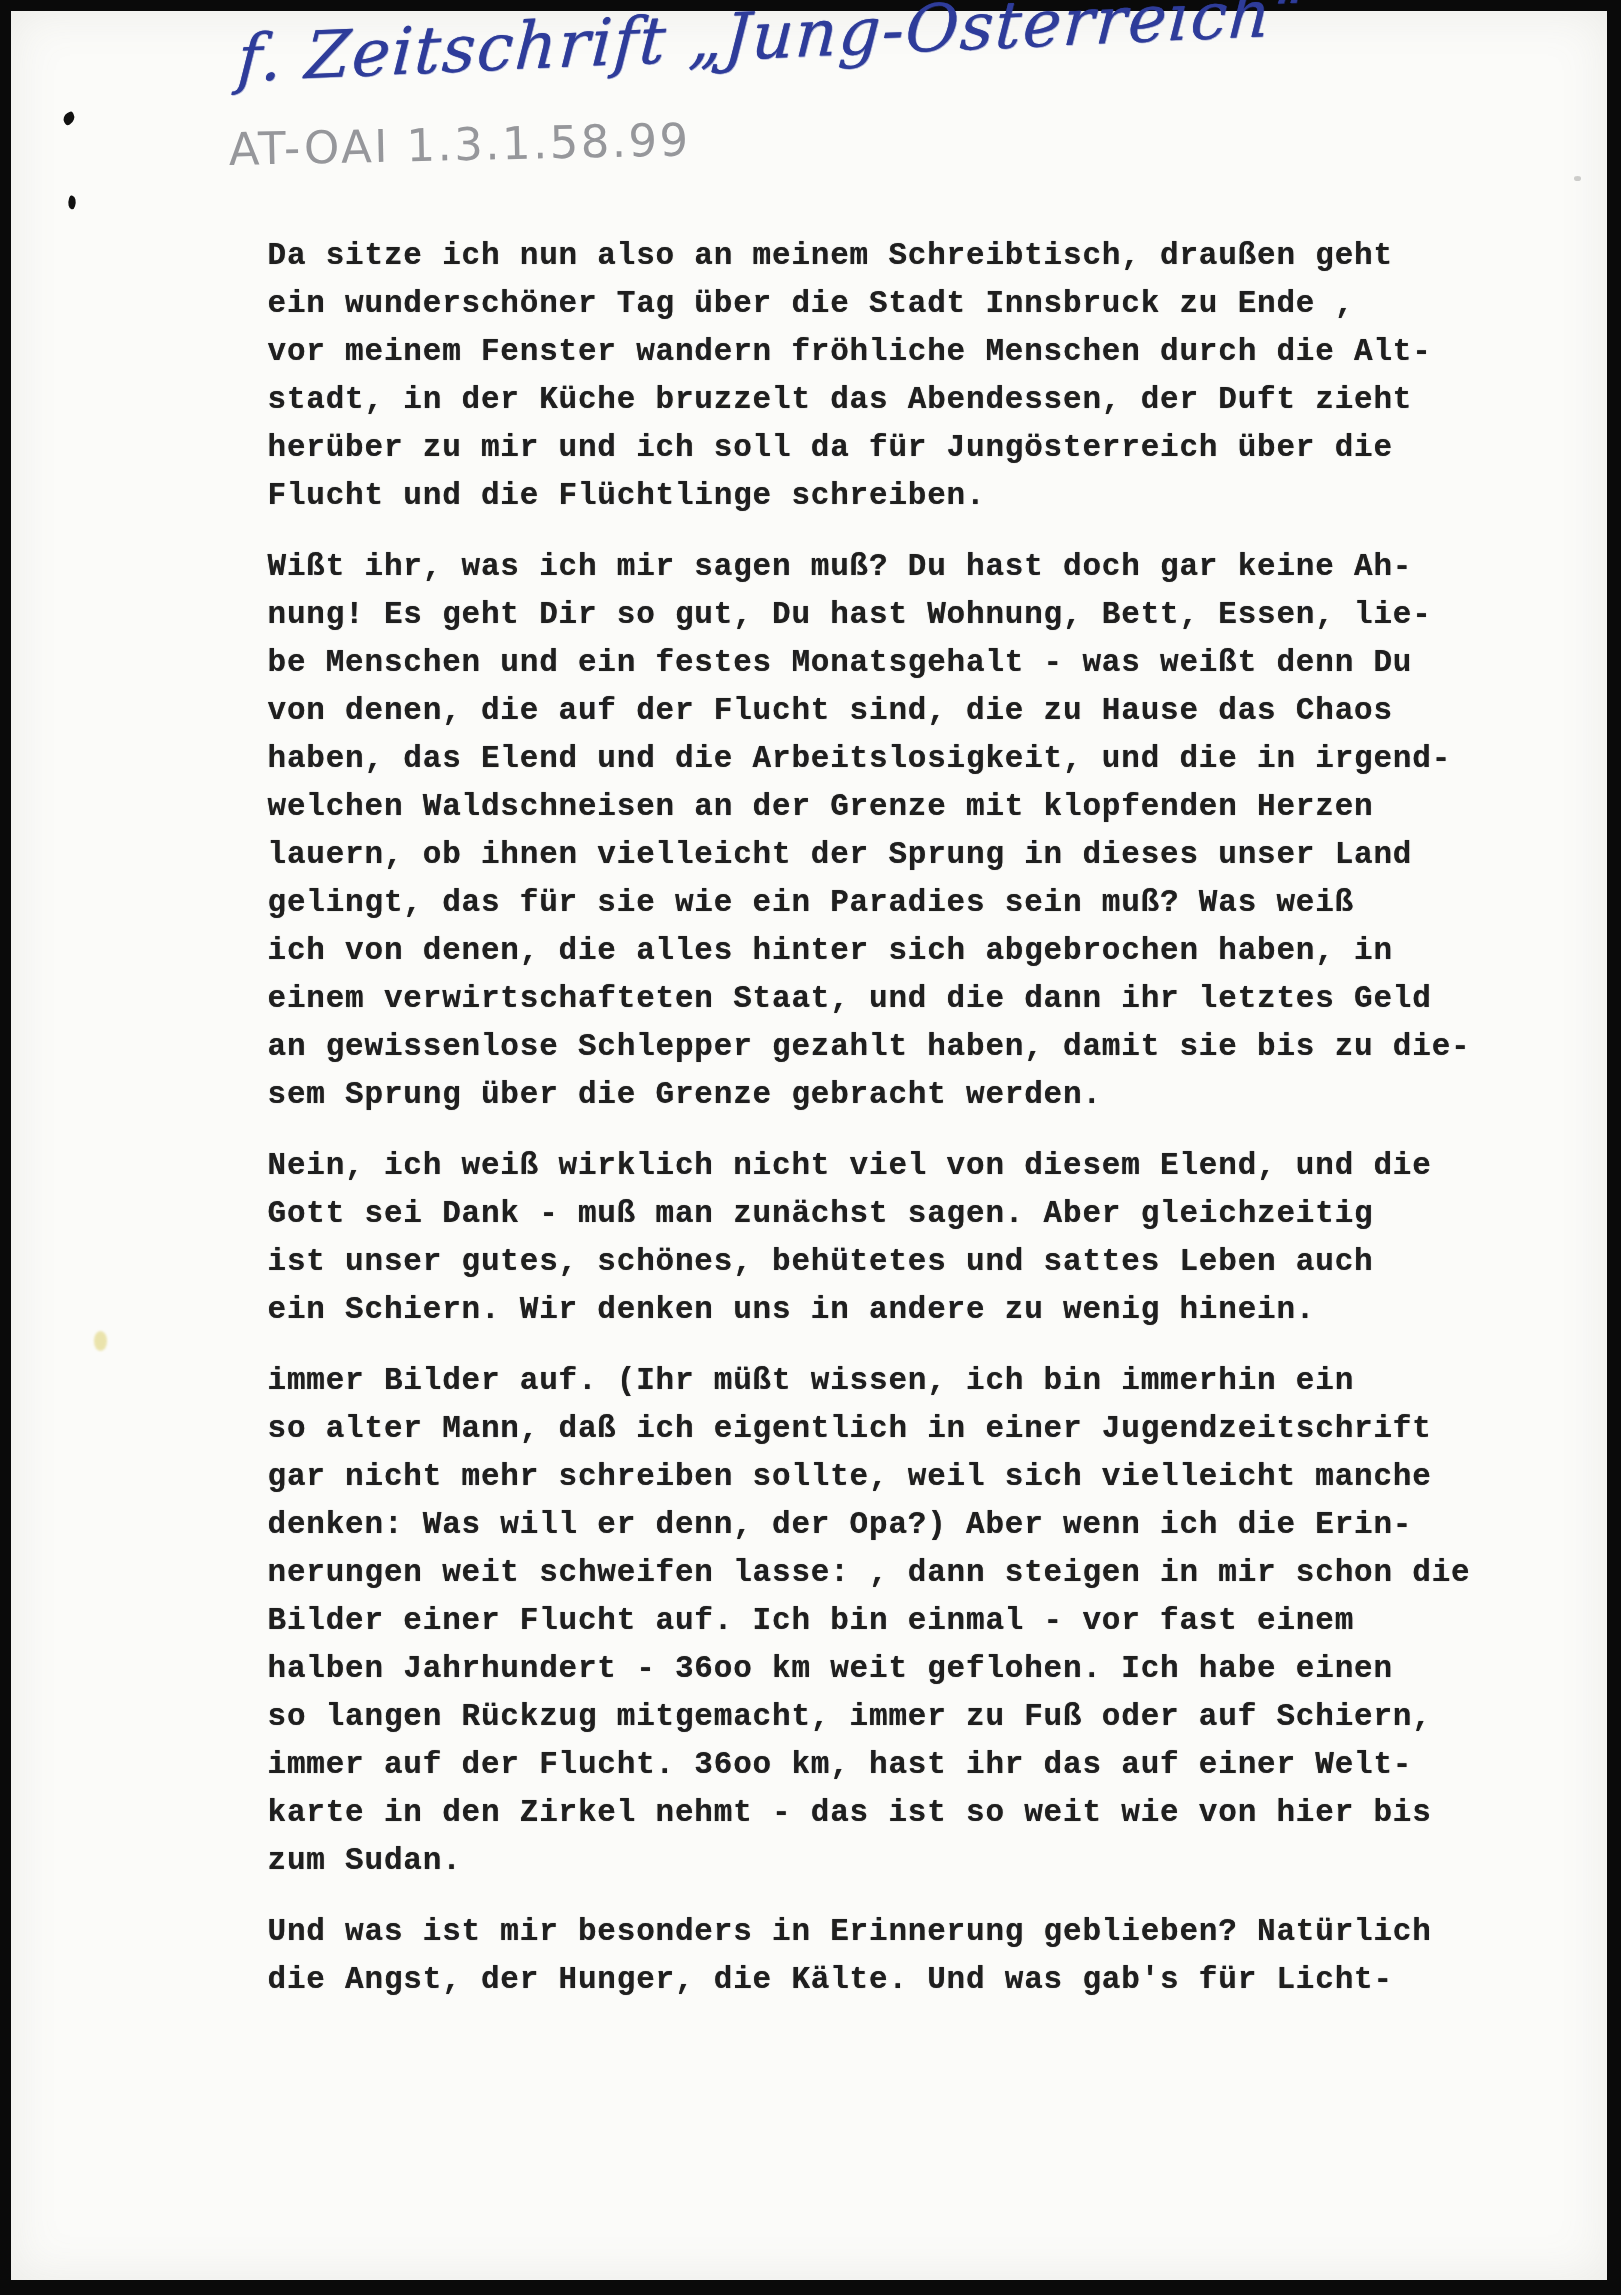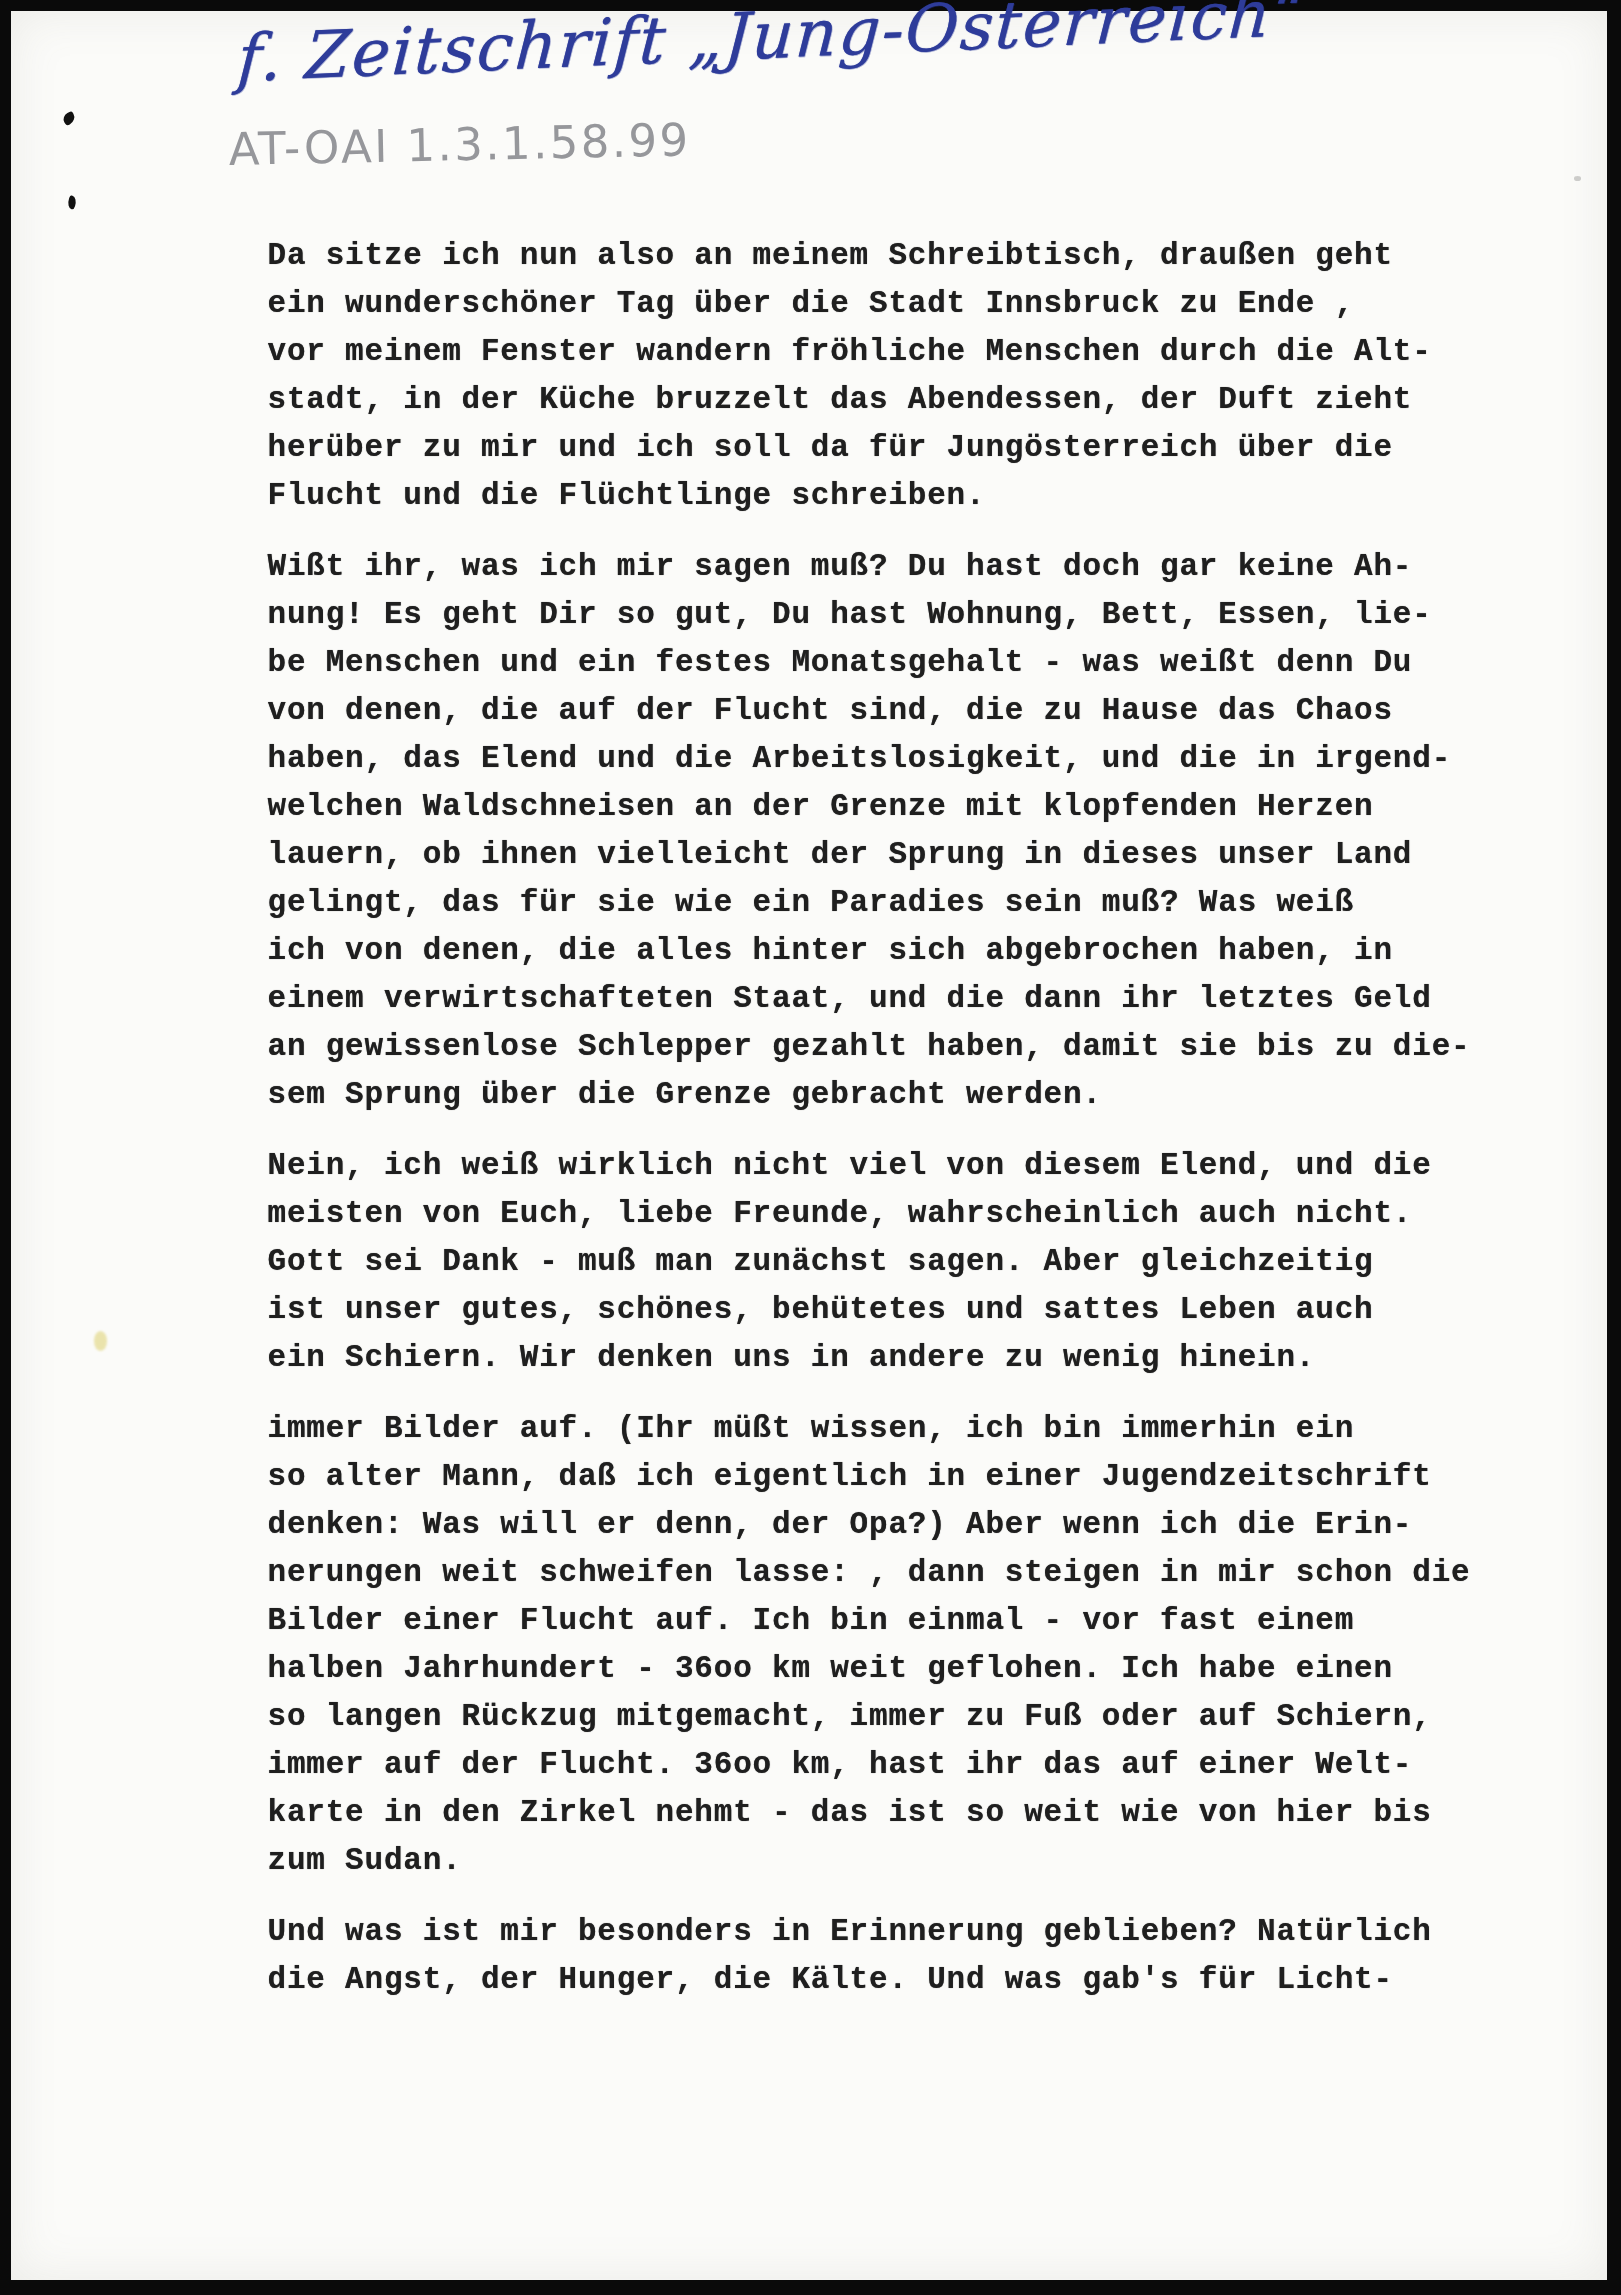--- a/index.html
+++ b/index.html
@@ -116,28 +116,28 @@
           <div class="line">welchen Waldschneisen an der Grenze mit klopfenden Herzen</div>
           <div class="line">lauern, ob ihnen vielleicht der Sprung in dieses unser Land</div>
           <div class="line">gelingt, das für sie wie ein Paradies sein muß? Was weiß</div>
           <div class="line">ich von denen, die alles hinter sich abgebrochen haben, in</div>
           <div class="line">einem verwirtschafteten Staat, und die dann ihr letztes Geld</div>
           <div class="line">an gewissenlose Schlepper gezahlt haben, damit sie bis zu die-</div>
           <div class="line">sem Sprung über die Grenze gebracht werden.</div>
         </div>
         <div class="paragraph">
           <div class="line">Nein, ich weiß wirklich nicht viel von diesem Elend, und die</div>
-          <div class="line">meisten von Euch, liebe Freunde, wahrscheinlich auch nicht.</div>
           <div class="line">Gott sei Dank - muß man zunächst sagen. Aber gleichzeitig</div>
           <div class="line">ist unser gutes, schönes, behütetes und sattes Leben auch</div>
           <div class="line">ein Schiern. Wir denken uns in andere zu wenig hinein.</div>
         </div>
         <div class="paragraph">
           <div class="line">immer Bilder auf. (Ihr müßt wissen, ich bin immerhin ein</div>
           <div class="line">so alter Mann, daß ich eigentlich in einer Jugendzeitschrift</div>
+          <div class="line">gar nicht mehr schreiben sollte, weil sich vielleicht manche</div>
           <div class="line">denken: Was will er denn, der Opa?) Aber wenn ich die Erin-</div>
           <div class="line">nerungen weit schweifen lasse: , dann steigen in mir schon die</div>
           <div class="line">Bilder einer Flucht auf. Ich bin einmal - vor fast einem</div>
           <div class="line">halben Jahrhundert - 36oo km weit geflohen. Ich habe einen</div>
           <div class="line">so langen Rückzug mitgemacht, immer zu Fuß oder auf Schiern,</div>
           <div class="line">immer auf der Flucht. 36oo km, hast ihr das auf einer Welt-</div>
           <div class="line">karte in den Zirkel nehmt - das ist so weit wie von hier bis</div>
           <div class="line">zum Sudan.</div>
         </div>
         <div class="paragraph">

